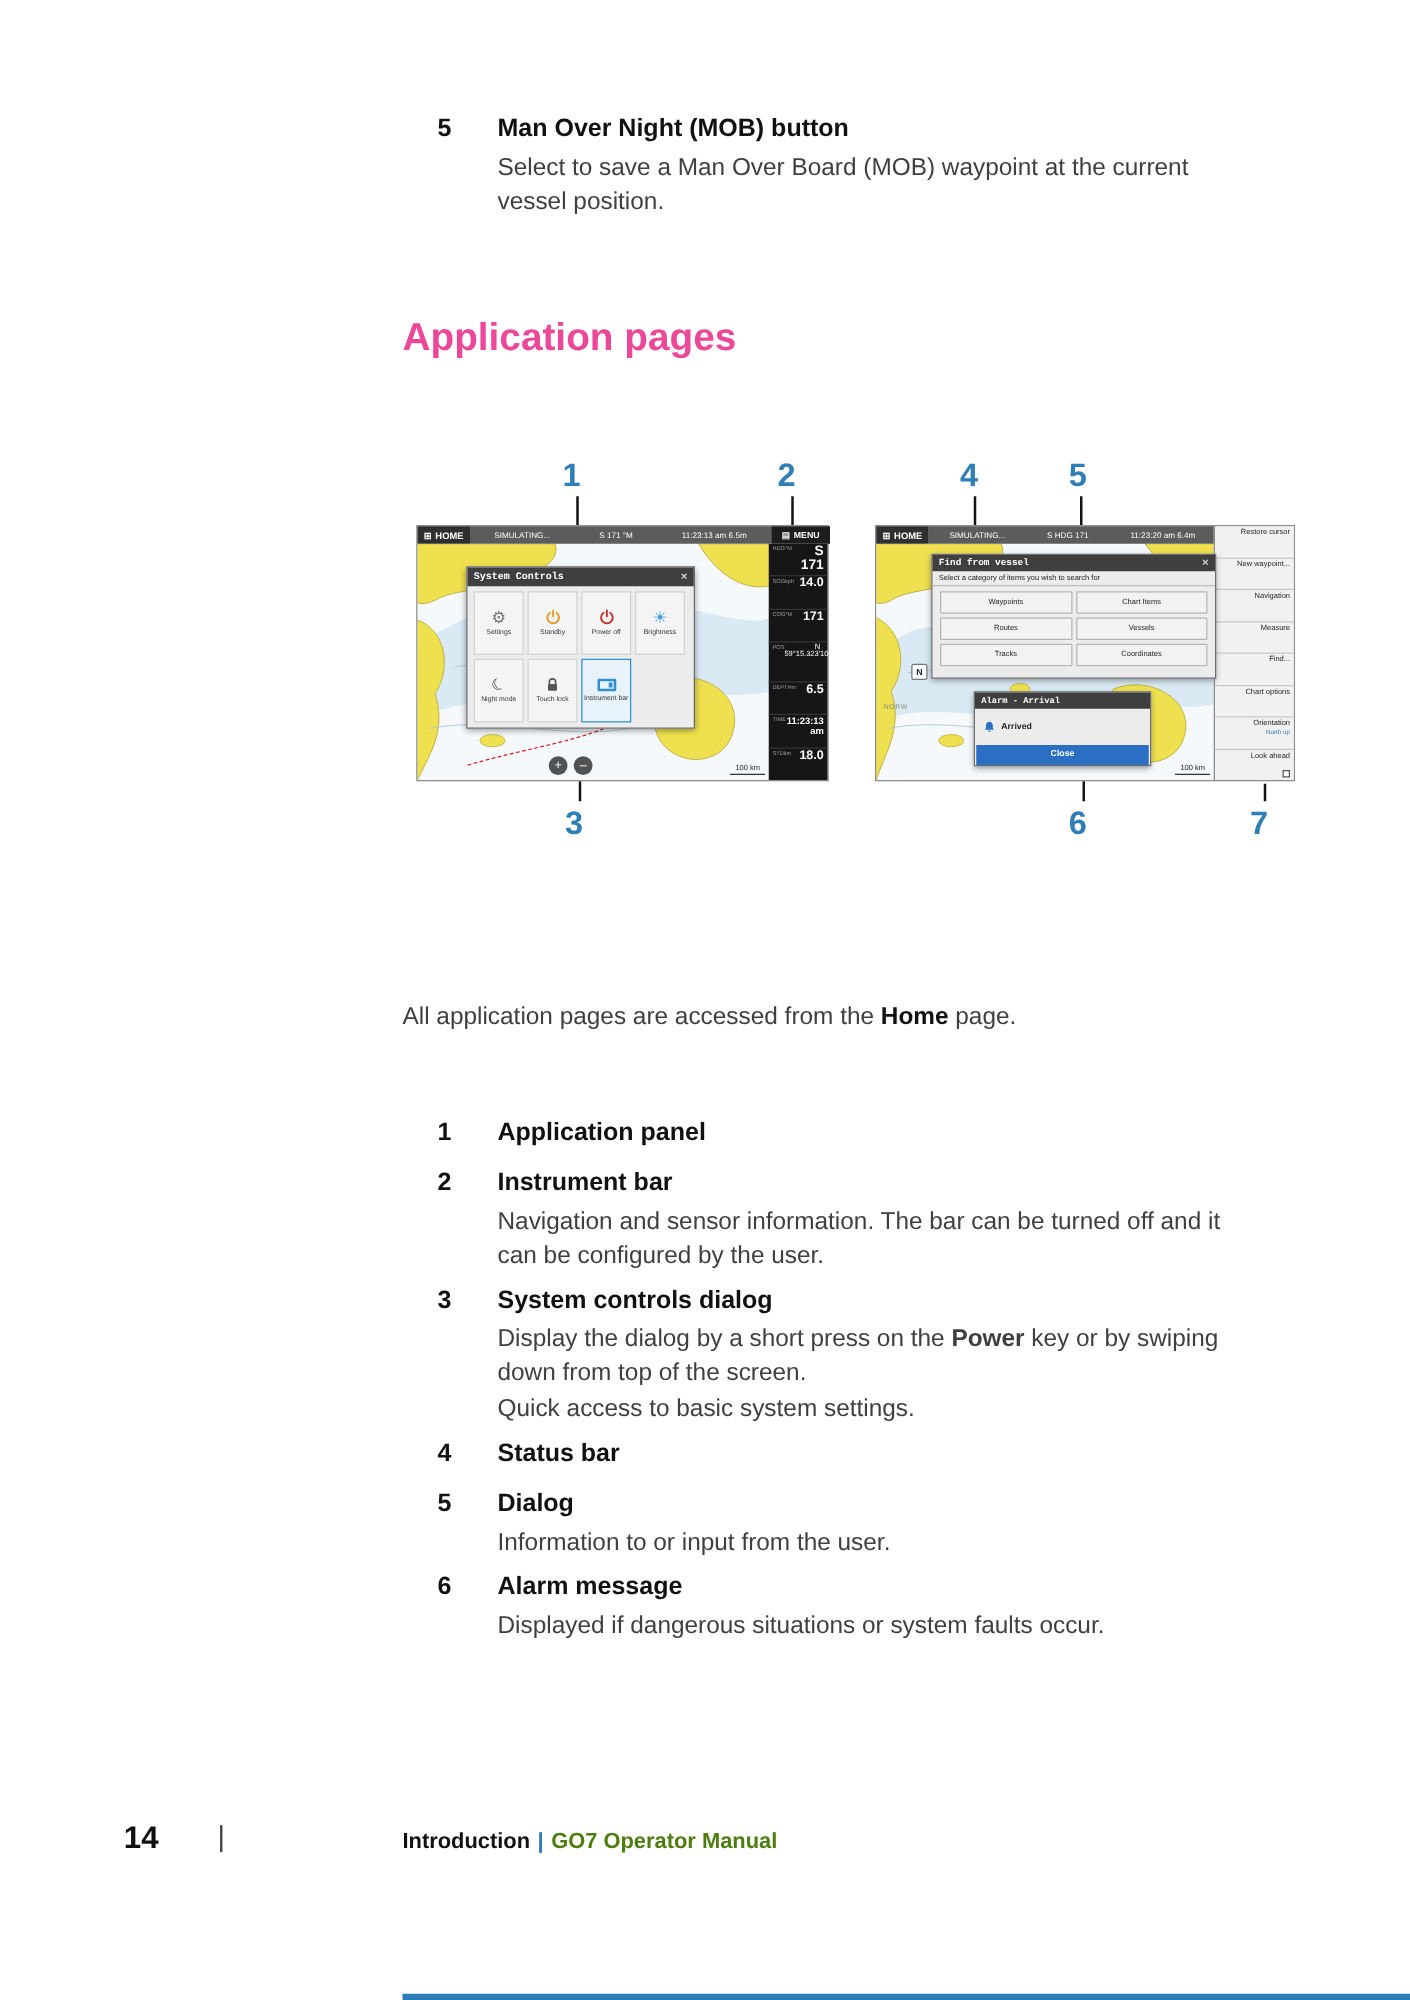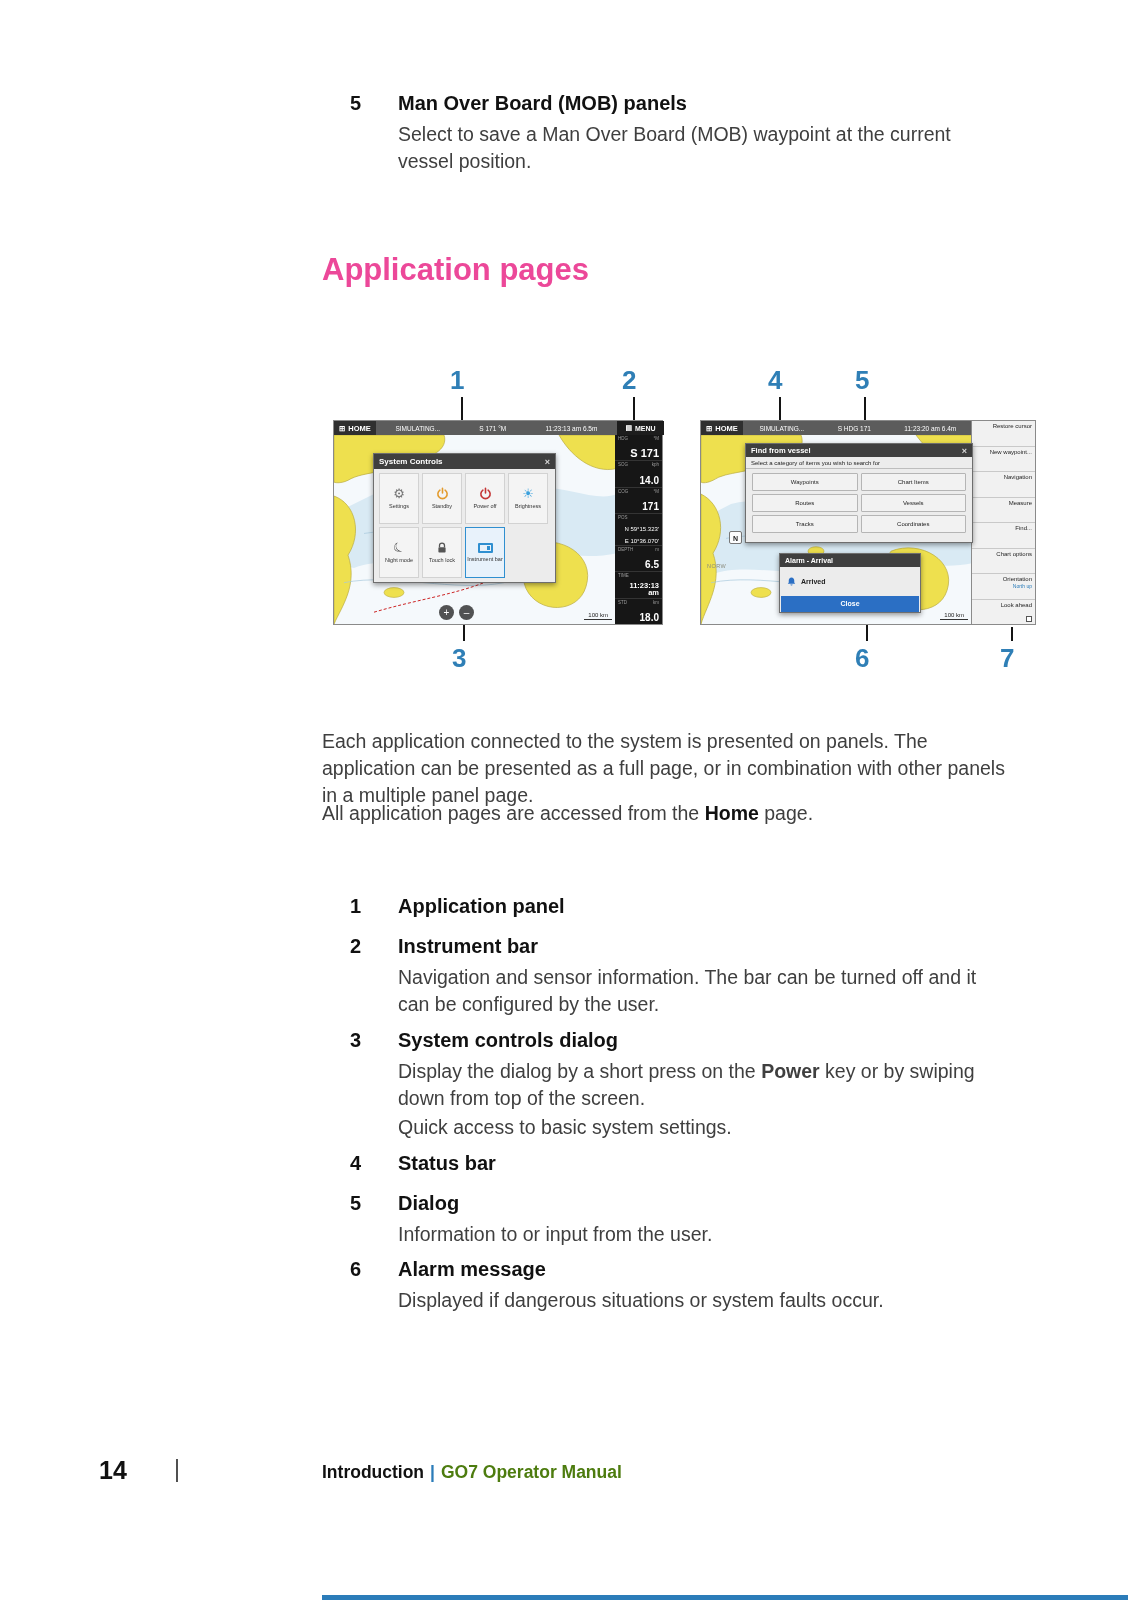--- a/index.html
+++ b/index.html
@@ -58,30 +58,30 @@
   .chart svg.land { position:absolute; top:0; left:0; width:100%; height:100%; }
   .scale { position:absolute; right:5px; bottom:4px; font-size:6px; color:#222; border-bottom:1.5px solid #333; padding:0 4px 1px; }
   .zoombtns { position:absolute; left:105px; bottom:4px; display:flex; gap:5px; }
   .zb { width:15px; height:15px; border-radius:50%; background:rgba(35,35,35,.78); color:#fff; font-size:10px; line-height:15px; text-align:center; }
   .vessel { position:absolute; left:118px; top:118px; width:0; height:0; border-left:4px solid transparent; border-right:4px solid transparent; border-bottom:10px solid #111; transform:rotate(160deg); }
   .compass { position:absolute; left:28px; top:96px; width:13px; height:13px; background:rgba(255,255,255,.9); border:1px solid #777; font-size:7px; font-weight:bold; color:#222; text-align:center; line-height:13px; border-radius:2px; }
   .chart-label { position:absolute; left:6px; top:128px; font-size:5.5px; color:#8a8a7a; letter-spacing:.5px; }
 
   
   .ibar { position:absolute; top:14px; right:0; width:47px; bottom:0; background:#161616; display:flex; flex-direction:column; z-index:2; }
-  .icell { flex:1; border-bottom:1px solid #343434; padding:1px 3px; display:flex; flex-direction:column; justify-content:space-between; }
+  .icell { flex:1; border-bottom:1px solid #343434; padding:1px 3px; display:flex; justify-content:space-between; }
   .icell:last-child { border-bottom:none; }
   .ilab { display:flex; justify-content:space-between; font-size:4.5px; color:#9b9b9b; }
   .ival { font-size:10px; font-weight:bold; color:#fff; text-align:right; line-height:1; }
   .ival.small { font-size:6px; font-weight:normal; }
   .ival.mid { font-size:7.5px; }
 
   
   .dlg { position:absolute; background:#ececec; border:1px solid #6e6e6e; box-shadow:0 2px 5px rgba(0,0,0,.4); z-index:4; }
-  .dlg-title { background:#3f3f3f; color:#fff; font-size:8px; display:flex; align-items:center; justify-content:space-between; padding:0 5px; font-weight:bold; }
+  .dlg-title { background:#3f3f3f; color:#fff; font-size:8px; display:flex; align-items:center; justify-content:space-between; padding:0 5px; font-weight:bold;font-family:Liberation Mono, monospace; }
   .dlg-x { font-size:9px; color:#ddd; }
 
   .sysdlg { left:39px; top:32px; width:183px; height:130px; }
   .sysdlg .dlg-title { height:15px; }
   .tiles { display:flex; flex-wrap:wrap; padding:4px 5px; gap:3px; }
   .tile { width:40px; height:51px; background:#f4f4f4; border:1px solid #d2d2d2; display:flex; flex-direction:column; align-items:center; justify-content:center; gap:3px; }
   .tile .t-label { font-size:5.5px; color:#333; text-align:center; line-height:1.15; }
   .tile.selected { border:1.5px solid #2f8fd0; background:#e8f2fb; }
   .t-glyph { font-size:13px; line-height:1; }
   .g-gear { color:#767676; }
@@ -113,21 +113,21 @@
   .chk { position:absolute; right:3px; bottom:2px; width:6px; height:6px; border:1px solid #555; background:#fff; }
 </style>
 </head>
 <body>
 
 <div class="page">
 
   <section class="mob-item">
     <div class="num-col">5</div>
     <div>
-      <div class="item-title">Man Over Board (MOB) panels</div>
+      <div class="item-title">Man Over Night (MOB) button</div>
       <div class="item-desc">Select to save a Man Over Board (MOB) waypoint at the current vessel position.</div>
     </div>
   </section>
 
   <h1 class="heading">Application pages</h1>
 
   <div class="figure">
 
     <div class="callout" style="left:450px; top:10px;">1</div>
     <div class="callout" style="left:622px; top:10px;">2</div>
@@ -359,21 +359,20 @@
             <path d="M8 1 C5.4 1 4 3.2 4 5.6 V8.4 L2.6 10.4 H13.4 L12 8.4 V5.6 C12 3.2 10.6 1 8 1 Z" fill="#2b6fc4"></path>
             <path d="M6.4 11.2 a1.6 1.6 0 0 0 3.2 0 Z" fill="#2b6fc4"></path>
           </svg>
           <span class="alarm-msg">Arrived</span>
         </div>
         <div class="alarm-close">Close</div>
       </div>
     </div>
   </div>
 
-  <p class="para para1">Each application connected to the system is presented on panels. The application can be presented as a full page, or in combination with other panels in a multiple panel page.</p>
   <p class="para para2"><span>All application pages are accessed from the </span><strong>Home</strong><span> page.</span></p>
 
   <div class="legend">
     <div class="l-item">
       <div class="num-col">1</div>
       <div class="l-body">
           <div class="item-title">Application panel</div>
         </div>
     </div>
     <div class="l-item">

